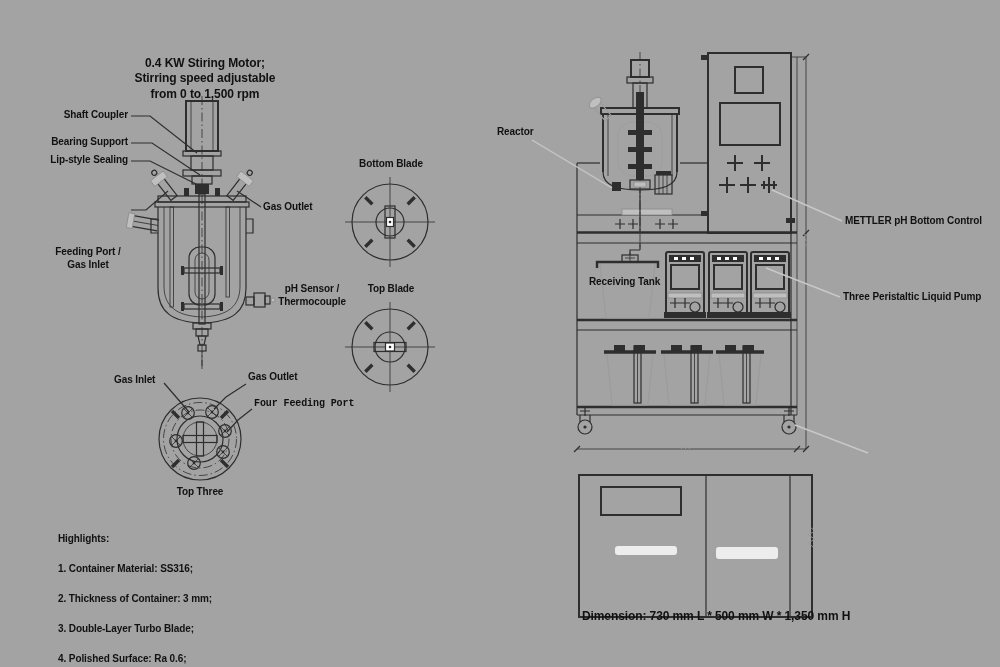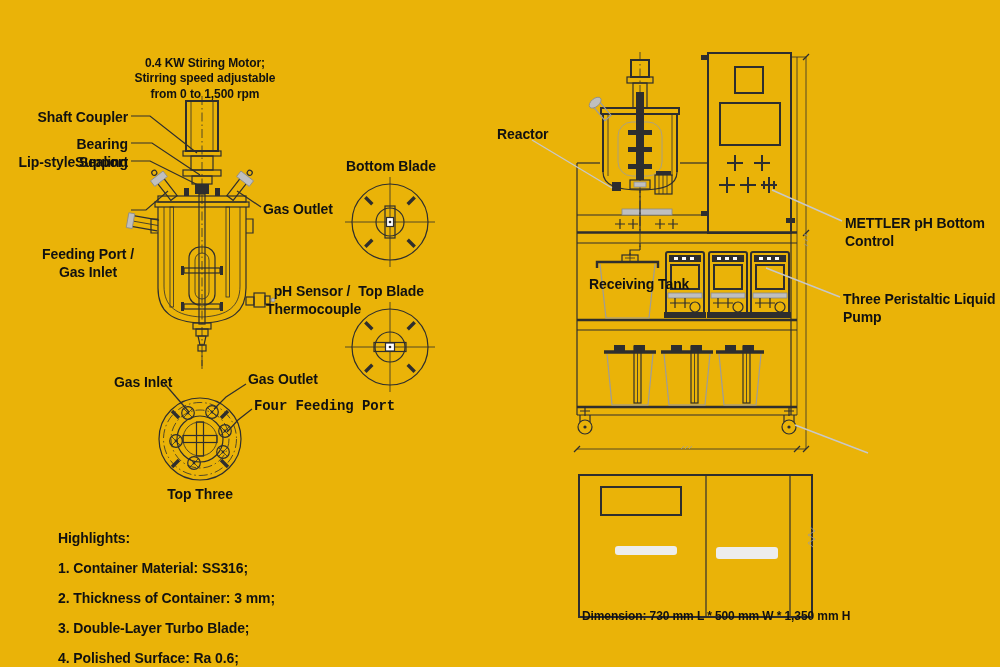--- a/index.html
+++ b/index.html
@@ -1,30 +1,30 @@
 <!DOCTYPE html>
 <html><head>
 <meta charset="utf-8">
 <style>
   html,body{margin:0;padding:0;background:#fff;}
-  .canvas{position:relative;width:1000px;height:667px;background:#eab308;overflow:hidden;
+  .canvas{position:relative;width:1000px;height:667px;background:#a3a3a3;overflow:hidden;
           font-family:"Liberation Sans",sans-serif;}
   svg#art{position:absolute;left:0;top:0;stroke:#2e2e2e;fill:none;stroke-width:1.2;}
   svg#art .w2{stroke-width:2}
   svg#art .w22{stroke-width:2.4}
   svg#art .w3{stroke-width:3.4}
   svg#art .thin{stroke-width:0.8}
   svg#art .dk{fill:#2e2e2e;stroke:none}
   svg#art .wht{fill:#fff;stroke:none}
   svg#art .gy{stroke:#9c9c9c}
   svg#art .gyf{fill:#bfbfbf;stroke:#8a8a8a;stroke-width:0.8}
   svg#art .ld{stroke:#c8c8c8;stroke-width:1.4;fill:none}
   svg#art .cl{stroke-dasharray:9 3 1.5 3}
   svg#art .wm{fill:#ededed;stroke:none}
-  .lbl{position:absolute;font-weight:bold;font-size:14px;line-height:1.28;color:#111;
+  .lbl{position:absolute;font-weight:bold;font-size:10px;line-height:1.28;color:#111;
        white-space:pre-line;letter-spacing:-0.1px;}
   .ctr{text-align:center}
   .rt{text-align:right}
   .big{font-size:12px}
   .hl{line-height:15px}
 </style>
 </head>
 <body>
 
 <div class="canvas">

